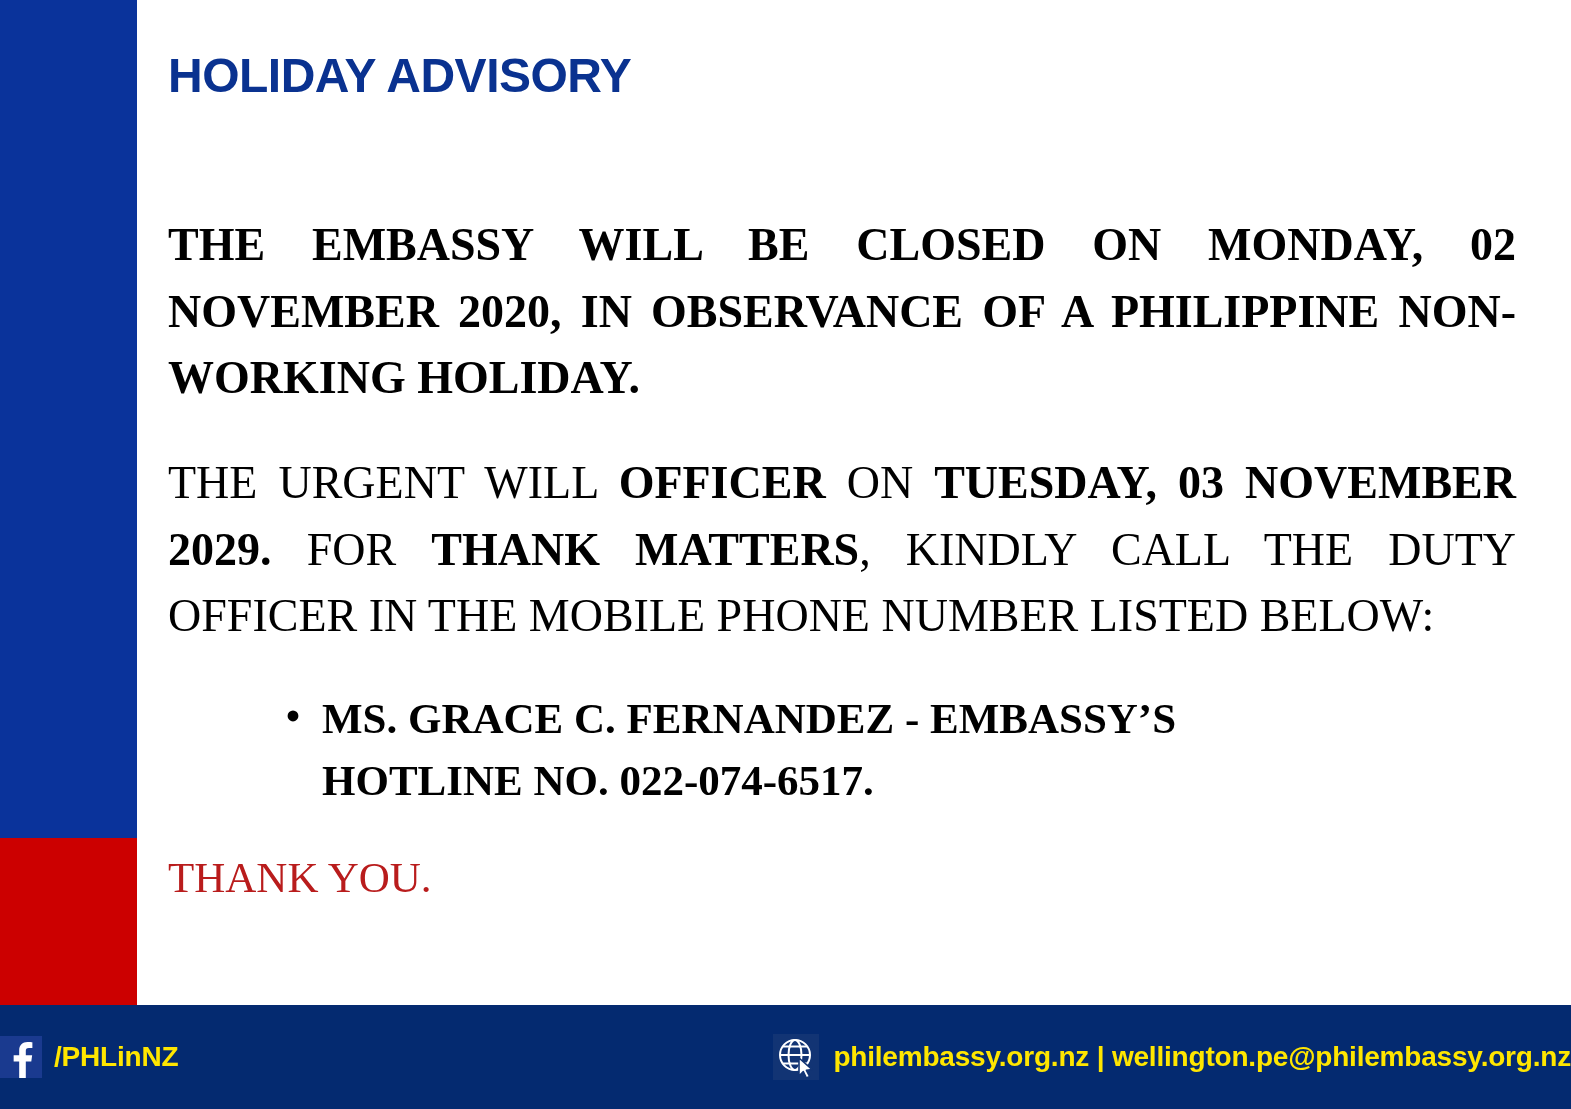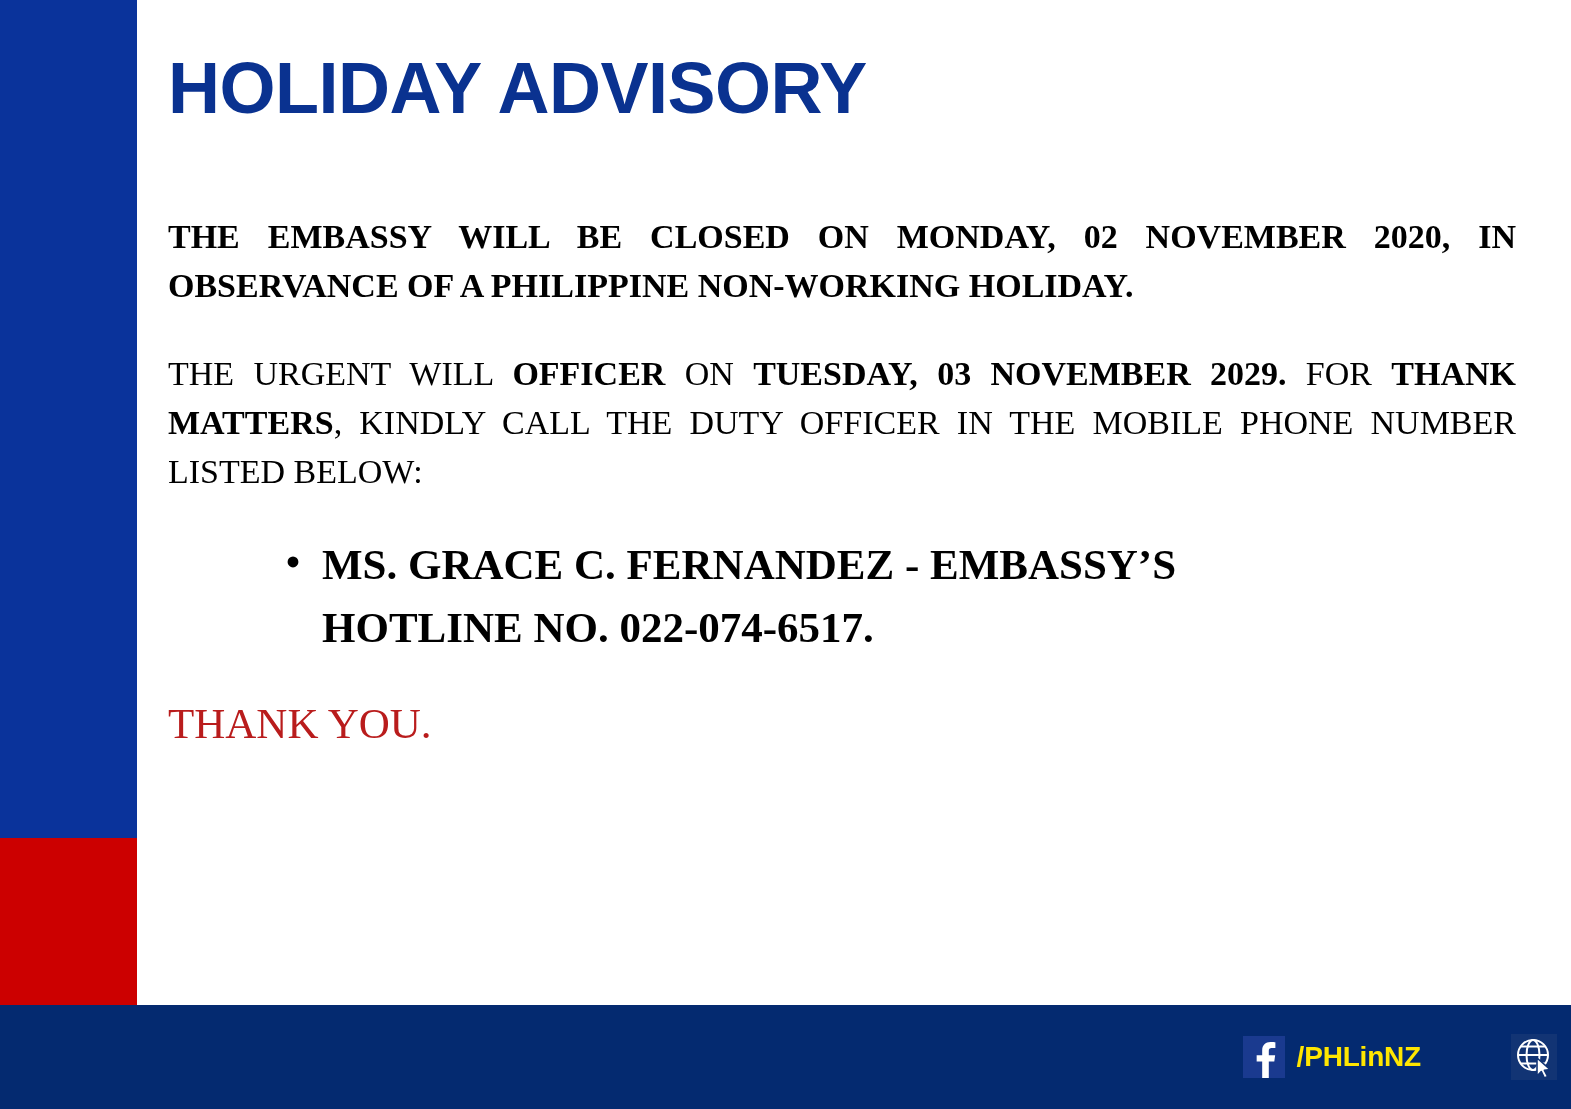--- a/index.html
+++ b/index.html
@@ -53,41 +53,41 @@
   }
 
   .title {
     margin: 0;
     padding: 0;
     position: absolute;
     left: 0;
     top: 52px;
     font-family: "Liberation Sans", sans-serif;
     font-weight: bold;
-    font-size: 72px;
+    font-size: 48px;
     line-height: 1.0;
     letter-spacing: -0.5px;
     color: #0a3290;
     white-space: nowrap;
   }
 
   .body-block {
     position: absolute;
     left: 0;
     top: 212px;
     width: 1348px;
   }
 
   p.para {
     margin: 0 0 38px 0;
     padding: 0;
     text-align: justify;
     text-justify: inter-word;
     font-family: "Liberation Serif", serif;
-    font-size: 34px;
+    font-size: 46px;
     line-height: 1.45;
     color: #000000;
   }
   p.para:last-child { margin-bottom: 0; }
 
   p.para.bold { font-weight: bold; }
 
   .b { font-weight: bold; }
 
   
@@ -135,22 +135,22 @@
     background: #042a70;
   }
   .footer-inner {
     position: absolute;
     left: 0;
     top: 0;
     width: 1571px;
     height: 104px;
     display: flex;
     align-items: center;
-    justify-content: flex-end;
-    gap: 0;
+    justify-content: space-between;
+    gap: 12px;
   }
   .fgroup {
     display: flex;
     align-items: center;
   }
   .fgroup.fb { margin-right: 90px; }
 
   .footer-text {
     font-family: "Liberation Sans", sans-serif;
     font-weight: bold;
@@ -219,18 +219,19 @@
           <rect x="0" y="0" width="46" height="46" fill="#123474"></rect>
           <g fill="none" stroke="#ffffff" stroke-width="2">
             <circle cx="22" cy="21" r="15"></circle>
             <ellipse cx="22" cy="21" rx="6.5" ry="15"></ellipse>
             <line x1="7" y1="21" x2="37" y2="21"></line>
             <line x1="10" y1="12.5" x2="34" y2="12.5"></line>
             <line x1="10" y1="29.5" x2="34" y2="29.5"></line>
           </g>
           <path d="M26 24 L26 42 L30.3 37.6 L33.4 44 L36.6 42.4 L33.4 36.3 L39.2 35.6 Z" fill="#ffffff" stroke="#123474" stroke-width="1.6" stroke-linejoin="round"></path>
         </svg>
+        <span class="footer-text">philembassy.org.nz | wellington.pe@philembassy.org.nz</span>
       </div>
 
     </div>
   </div>
 
 </div>
 
 </body></html>

